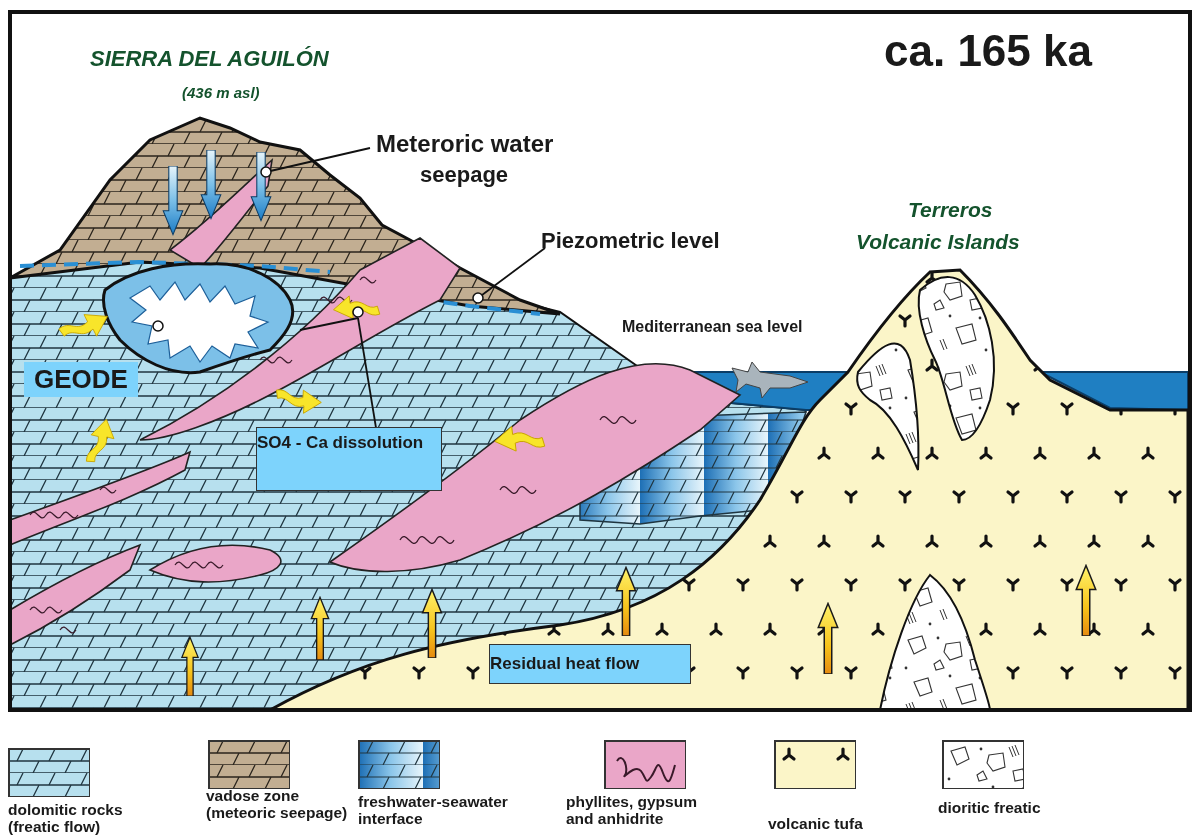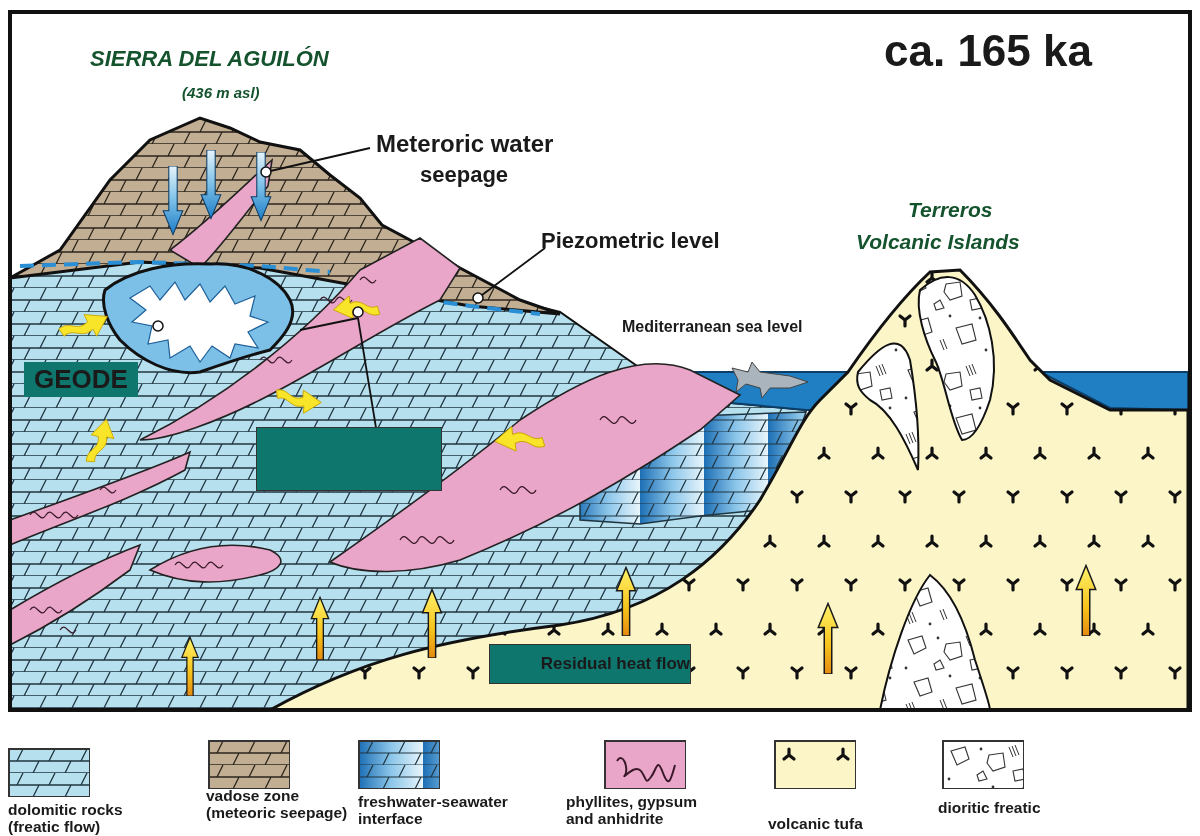--- a/index.html
+++ b/index.html
@@ -1,20 +1,20 @@
 <!DOCTYPE html>
 <html><head>
 <meta charset="utf-8">
 <style>
   html, body { margin:0; padding:0; background:#ffffff; }
   body { width:1200px; height:836px; position:relative; overflow:hidden; font-family:"Liberation Sans", sans-serif; }
   #diagram { position:absolute; left:0; top:0; width:1200px; height:836px; }
   .lbl { position:absolute; font-family:"Liberation Sans", sans-serif; font-weight:bold; color:#1a1a1a; white-space:nowrap; }
   .red { color:#14532d;font-style:italic; }
-  .boxed { background:#0f766e; border:1.5px solid #333; text-align:right; }
+  .boxed { background:#7dd3fc; border:1.5px solid #333; text-align:left; }
   .legend-item { position:absolute; top:740px; }
   .legend-swatch { width:80px; height:47px; border:1.5px solid #333; display:block; }
   .legend-text { font-family:"Liberation Sans", sans-serif; font-weight:bold; font-size:15.5px; color:#1a1a1a; line-height:17px; margin-top:4px; white-space:nowrap; }
 </style>
 </head>
 <body>
 
 <svg id="diagram" viewBox="0 0 1200 836" width="1200" height="836">
   <defs>
     <pattern id="brickBlue" width="64" height="24" patternUnits="userSpaceOnUse">
@@ -184,20 +184,21 @@
 <div class="lbl red" style="left:856px; top:230px; font-size:21px;">Volcanic Islands</div>
 
 <div class="lbl" style="left:376px; top:130px; font-size:24px;">Meteroric water</div>
 <div class="lbl" style="left:420px; top:162px; font-size:22px;">seepage</div>
 <div class="lbl" style="left:494px; top:228px; font-size:22px;margin-left:47px;">Piezometric level</div>
 <div class="lbl" style="left:622px; top:318px; font-size:16px;">Mediterranean sea level</div>
 
 <div class="lbl boxed" style="left:24px; top:362px; font-size:26px; padding:2px 10px; border:none;">GEODE</div>
 
 <div class="lbl boxed" style="left:256px; top:427px; width:184px; height:60px; font-size:17px; font-weight:bold; line-height:26px; padding-top:2px;">
+  <div>SO4 - Ca dissolution</div>
 </div>
 
 <div class="lbl boxed" style="left:489px; top:644px; width:200px; height:38px; line-height:38px; font-size:17px;">Residual heat flow</div>
 
 <div class="legend-item" style="left:8px;margin-top:8px;">
   <svg class="legend-swatch" width="82" height="49">
       <rect width="82" height="49" fill="url(#brickBlue)" stroke="#333" stroke-width="2"></rect>
     </svg>
   <div class="legend-text">dolomitic rocks</div>
   <div class="legend-text" style="margin-top:0;">(freatic flow)</div>

